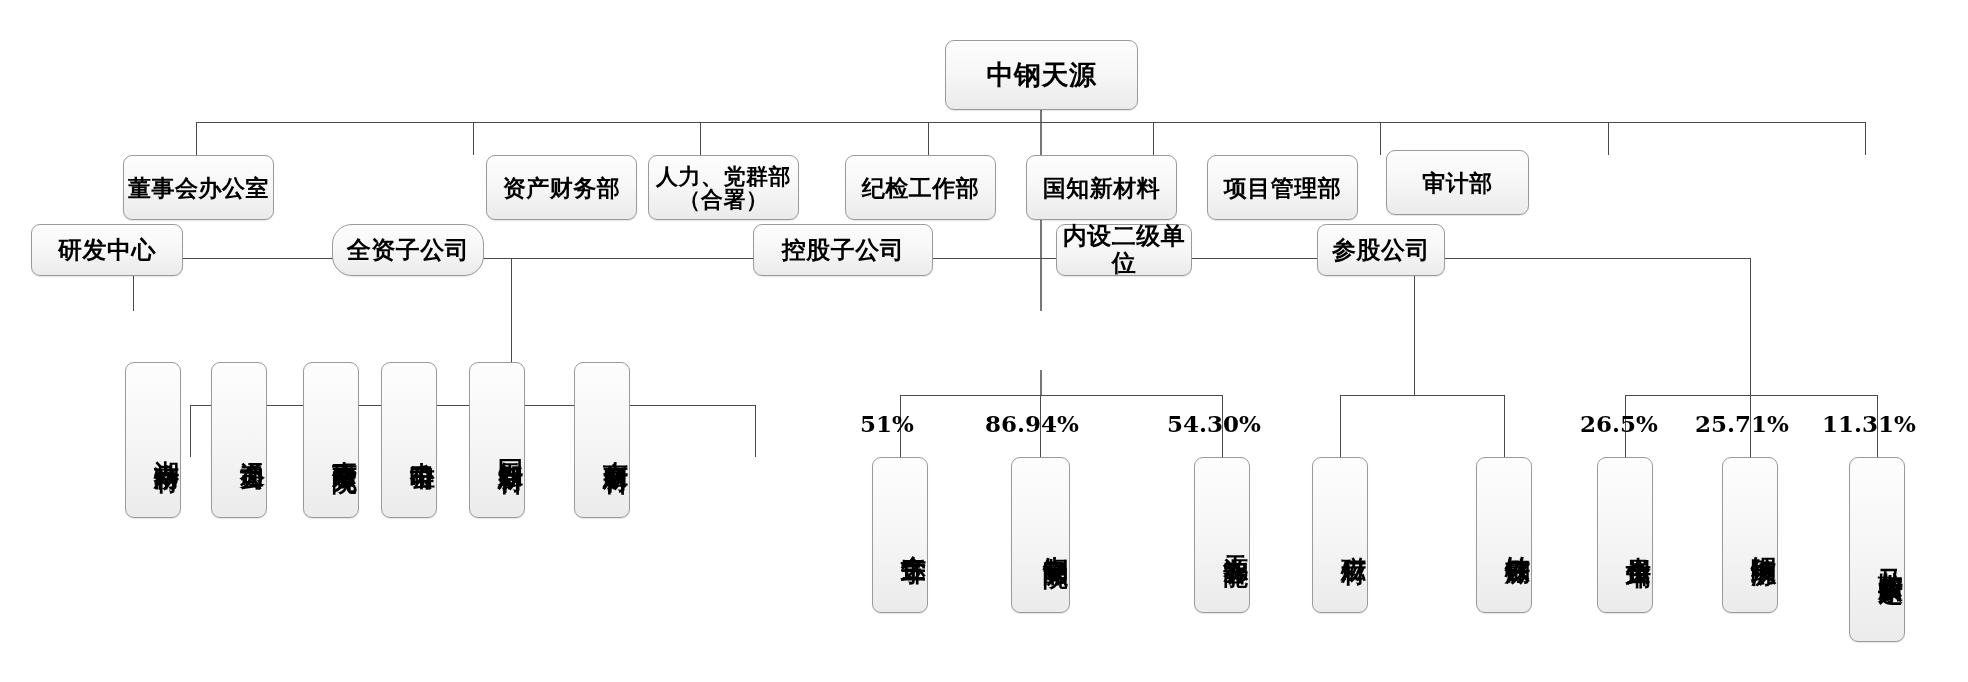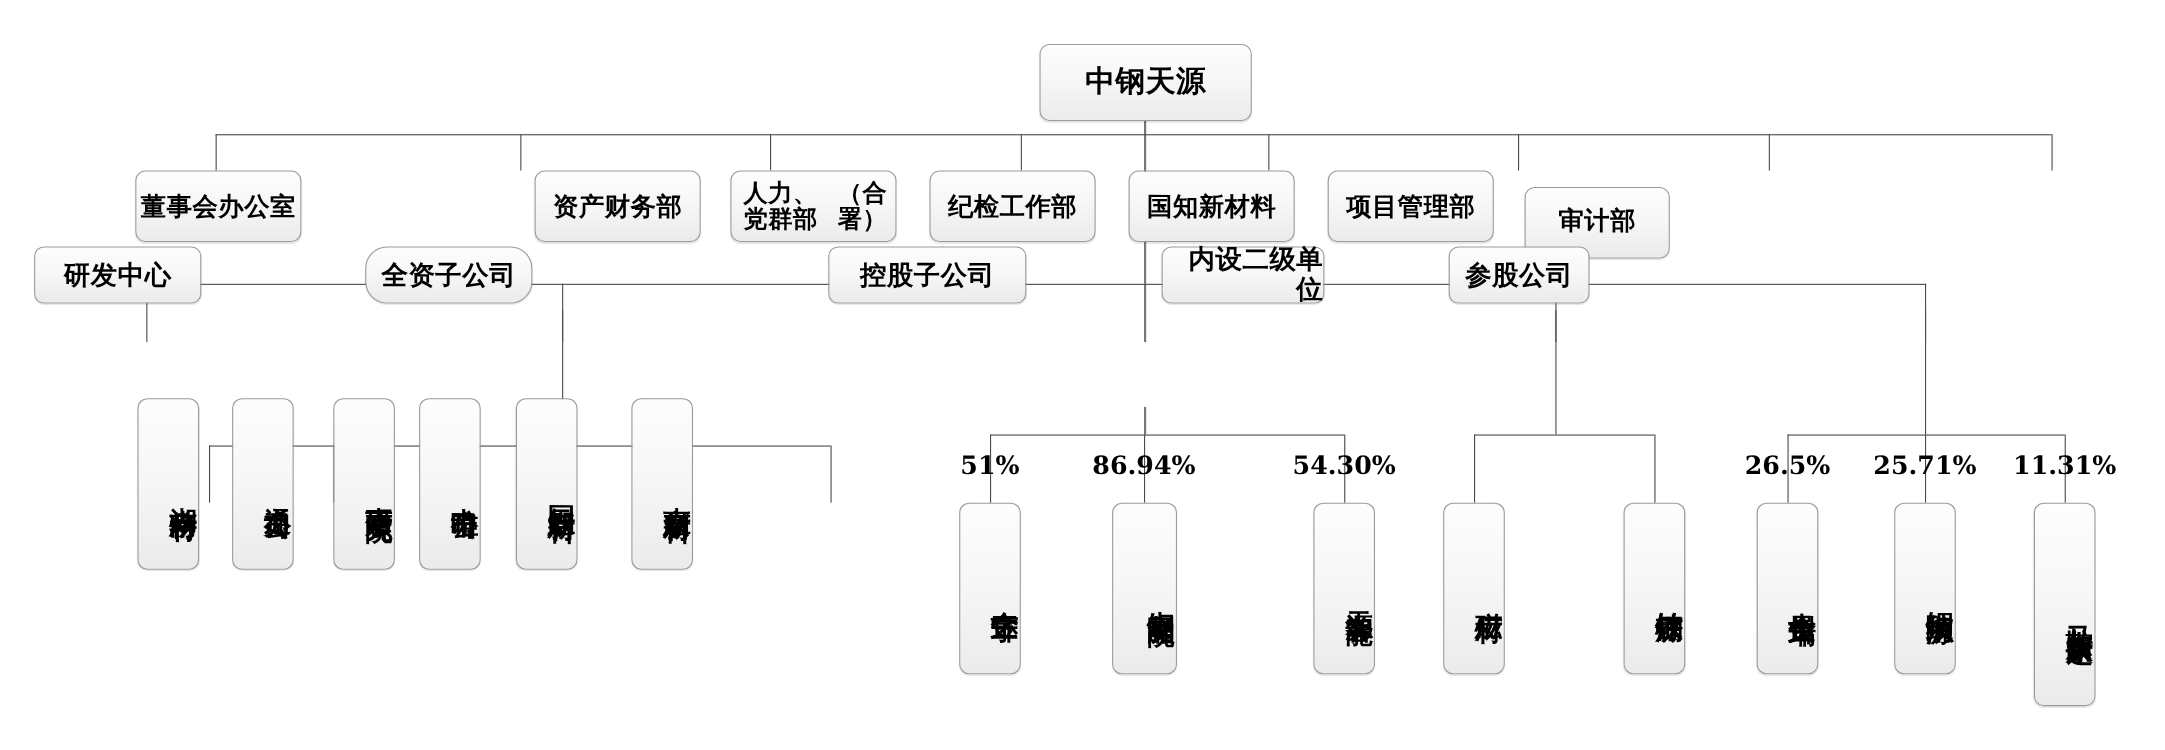--- a/index.html
+++ b/index.html
@@ -49,40 +49,38 @@
   }
   .node.dept {
     font-size: 23px;
   }
   .node.dept.two-line {
     font-size: 22px;
     line-height: 1.02;
   }
   .node.category {
     font-size: 24px;
-    text-align: right;
   }
   
   .node.leaf {
     font-size: 25px;
     writing-mode: vertical-rl;
     text-orientation: upright;
     letter-spacing: 2px;
     padding-top: 10px;
     align-items: flex-start;
     justify-content: center;
   }
 
   
   .pct {
     position: absolute;
     font-size: 23px;
     font-weight: 700;
     color: #000;
-    text-align: center;
     white-space: nowrap;
     font-family: "DejaVu Serif", "Liberation Serif", serif;
   }
 </style>
 </head>
 <body>
 
 <div id="chart-root">
 
   <div class="line trunk" style="left:1040px; top:110px; height:148px;"></div>
@@ -129,33 +127,33 @@
   <div class="line v" style="left:1750px; top:282px; height:113px;"></div>
   <div class="line h" style="left:1625px; top:395px; width:252px;"></div>
   <div class="line v" style="left:1625px; top:395px; height:62px;"></div>
   <div class="line v" style="left:1750px; top:395px; height:62px;"></div>
   <div class="line v" style="left:1877px; top:395px; height:62px;"></div>
 
   <div class="node dept" style="left:123px; top:155px; width:151px; height:65px;">董事会办公室</div>
 
   <div class="node root" style="left:945px; top:40px; width:193px; height:70px;">中钢天源</div>
   <div class="node dept" style="left:486px; top:155px; width:151px; height:65px;">资产财务部</div>
-  <div class="node dept two-line" style="left:664px; top:155px; width:151px; height:65px; ">
+  <div class="node dept two-line" style="left:648px; top:155px; width:151px; height:65px; flex-direction:column;">
     <span>人力、党群部</span>
     <span>（合署）</span>
   </div>
   <div class="node dept" style="left:845px; top:155px; width:151px; height:65px;">纪检工作部</div>
   <div class="node dept" style="left:1026px; top:155px; width:151px; height:65px;">国知新材料</div>
   <div class="node dept" style="left:1207px; top:155px; width:151px; height:65px;">项目管理部</div>
-  <div class="node dept" style="left:1386px; top:170px; width:132px; height:65px;font-family:Liberation Mono, monospace;">审计部</div>
+  <div class="node dept" style="left:1386px; top:150px; width:143px; height:65px;">审计部</div>
 
   <div class="node category" style="left:31px; top:224px; width:152px; height:52px;">研发中心</div>
   <div class="node category" style="left:332px; top:224px; width:152px; height:52px;border-radius:20px;">全资子公司</div>
   <div class="node category" style="left:753px; top:224px; width:180px; height:52px;">控股子公司</div>
-  <div class="node category" style="left:1056px; top:224px; width:148px; height:52px;">内设二级单位</div>
+  <div class="node category" style="left:1056px; top:224px; width:136px; height:52px;">内设二级单位</div>
   <div class="node category" style="left:1317px; top:224px; width:128px; height:52px;">参股公司</div>
 
   <div class="node leaf" style="left:125px; top:362px; width:56px; height:156px;">湖南特材</div>
   <div class="node leaf" style="left:211px; top:362px; width:56px; height:156px;">通力公司</div>
   <div class="node leaf" style="left:303px; top:362px; width:56px; height:156px;">南京研究院</div>
   <div class="node leaf" style="left:381px; top:362px; width:56px; height:156px;">中唯公司</div>
   <div class="node leaf" style="left:469px; top:362px; width:56px; height:156px;">国知新材料</div>
   <div class="node leaf" style="left:574px; top:362px; width:56px; height:156px;">南京新材料</div>
 
   <div class="pct" style="left:860px; top:410px; width:80px;">51%</div>

